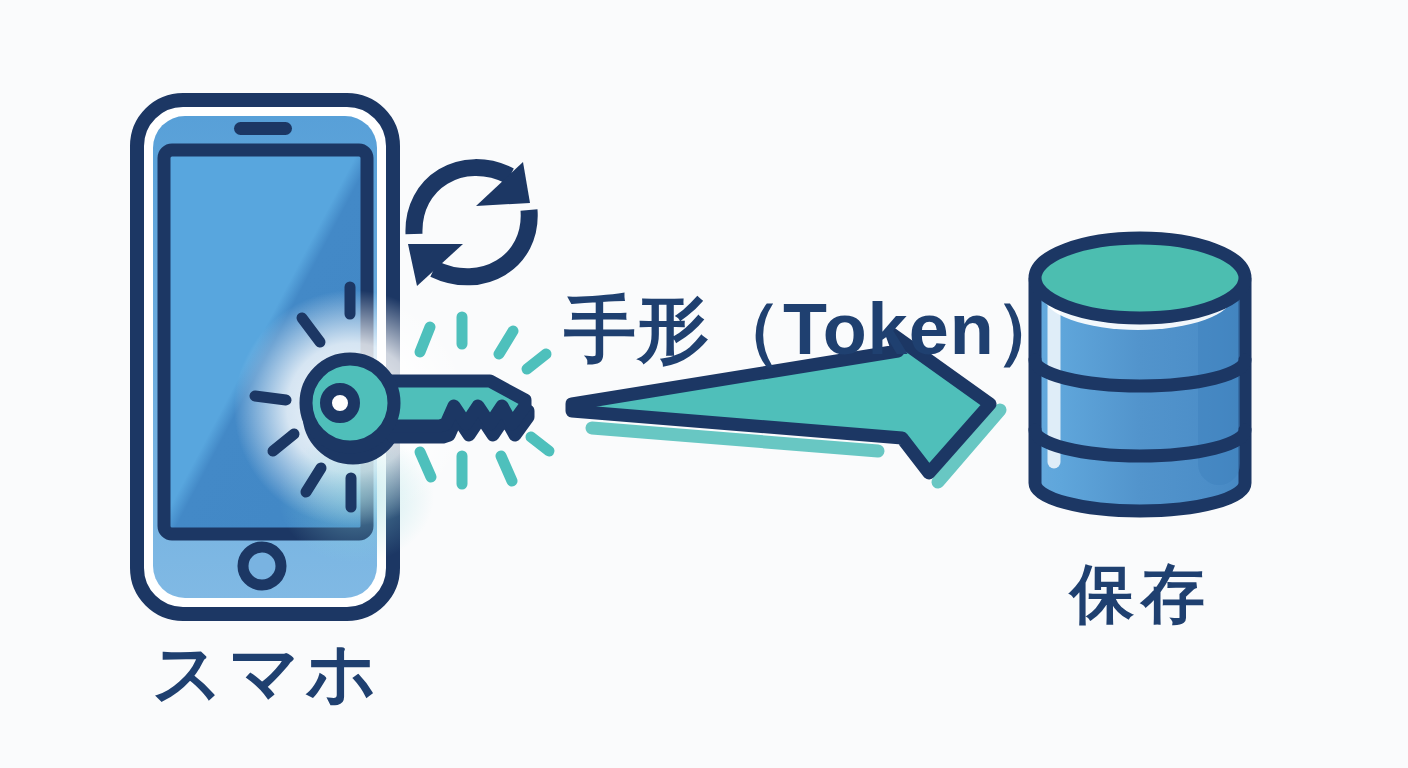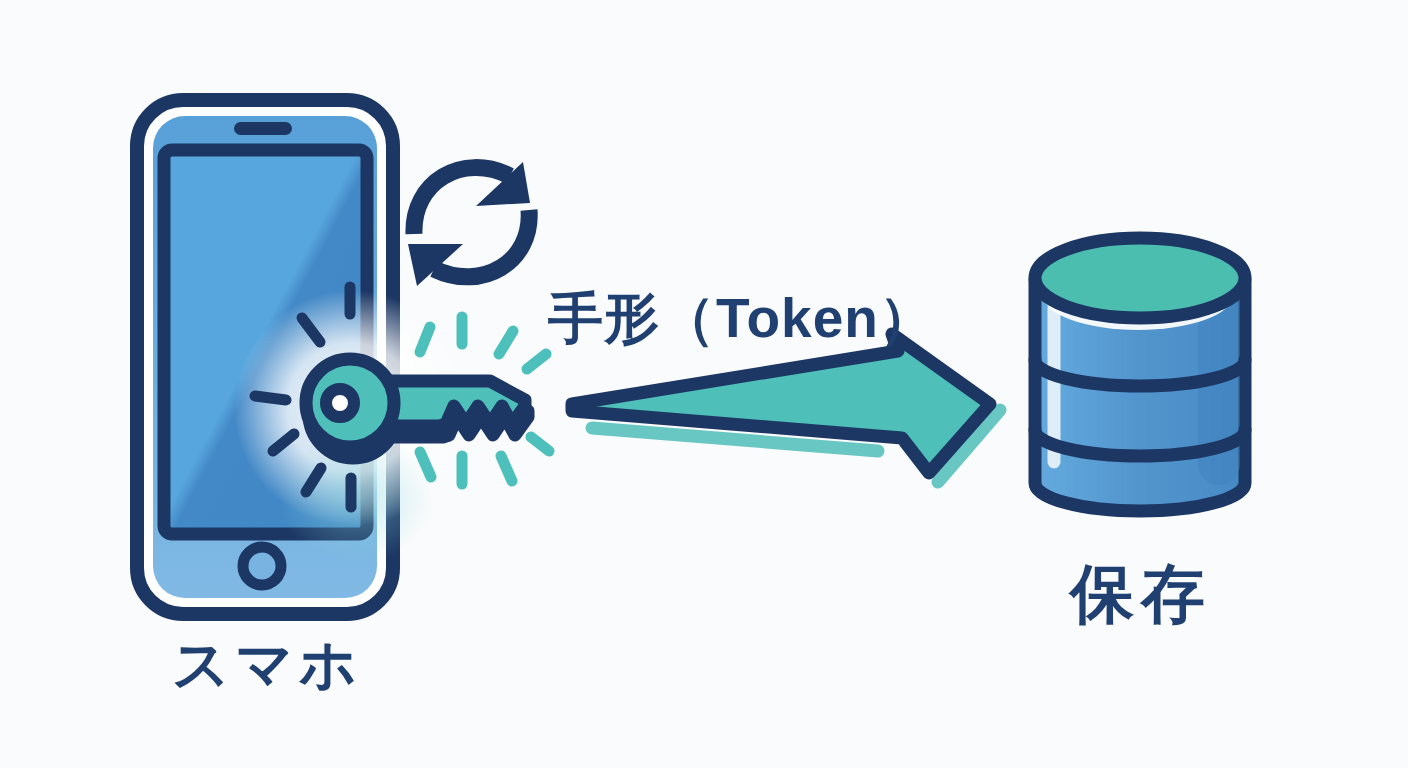--- a/index.html
+++ b/index.html
@@ -12,22 +12,22 @@
   }
   .canvas svg{position:absolute;left:0;top:0;}
   .label{
     position:absolute;
     font-weight:bold;
     color:#1F4070;
     text-align:center;
     white-space:nowrap;
     user-select:none;
   }
-  .label-token{left:548px;top:282px;width:340px;font-size:55px;letter-spacing:1px;}
-  .label-phone{left:147px;top:627px;width:240px;font-size:57px;letter-spacing:5px;}
+  .label-token{left:564px;top:282px;width:340px;font-size:72px;letter-spacing:1px;}
+  .label-phone{left:147px;top:627px;width:240px;font-size:70px;letter-spacing:5px;}
   .label-save{left:1031px;top:551px;width:220px;font-size:64px;letter-spacing:7px;}
 </style>
 </head>
 <body>
 
 <div class="canvas">
 
   <svg width="1408" height="768" viewBox="0 0 1408 768">
     <defs>
       <linearGradient id="bodyGrad" x1="0" y1="0" x2="0" y2="1">

